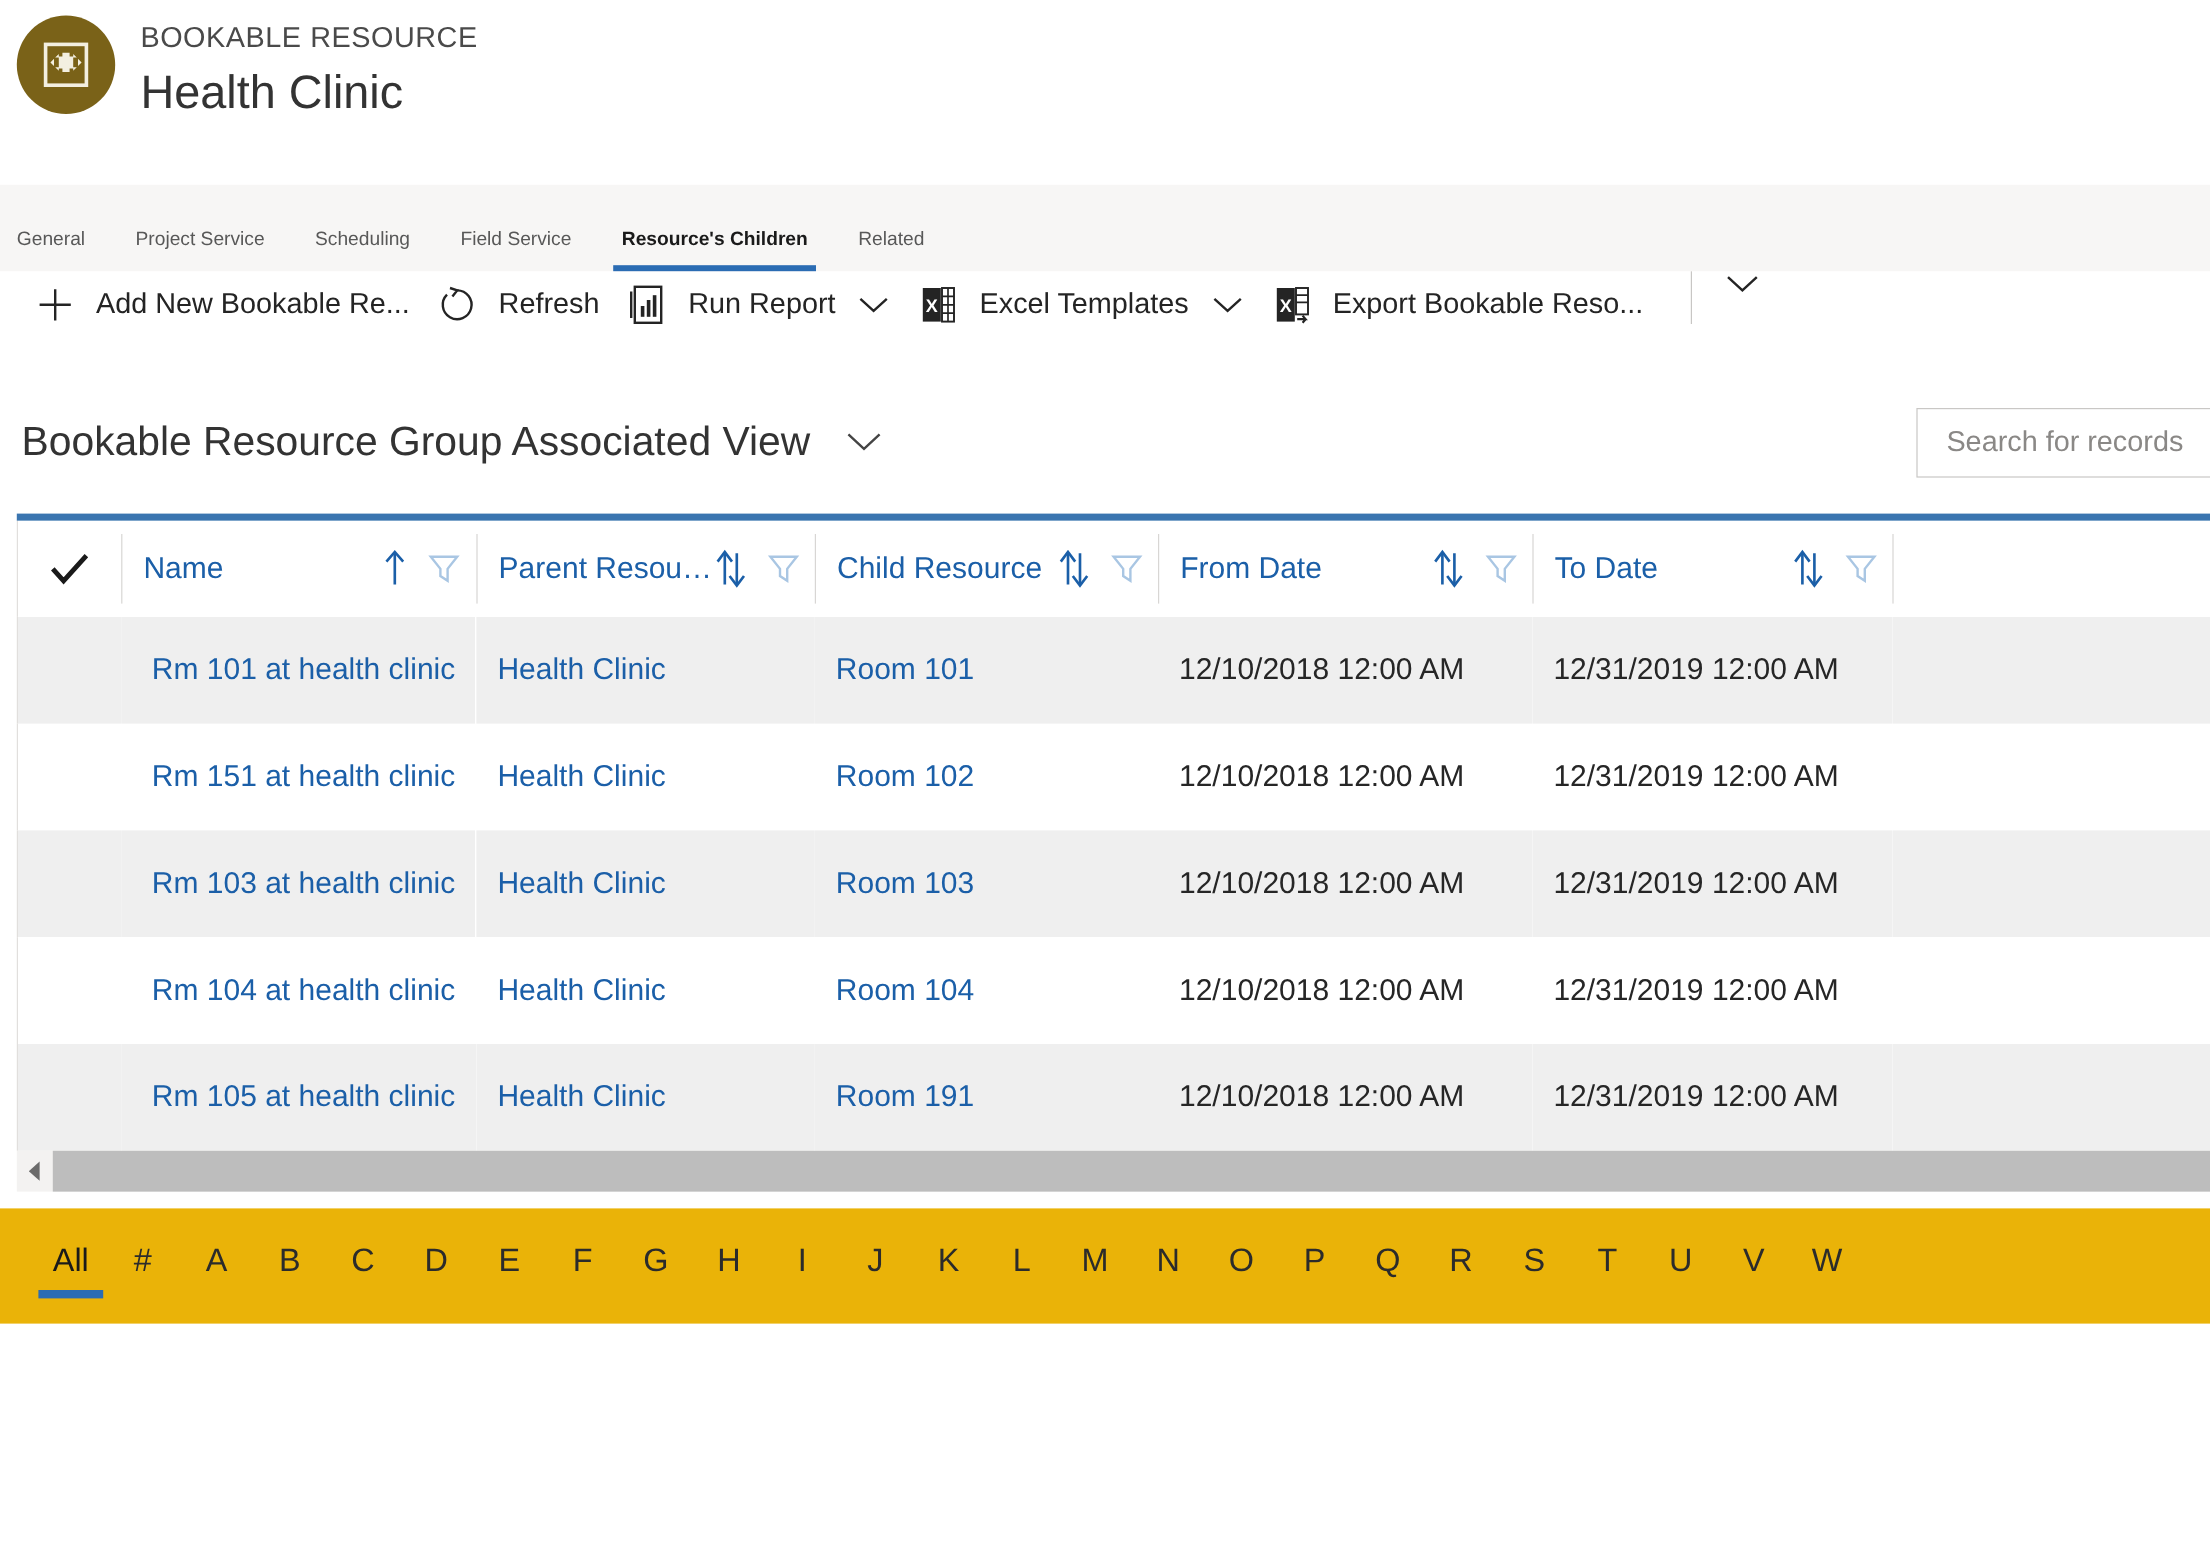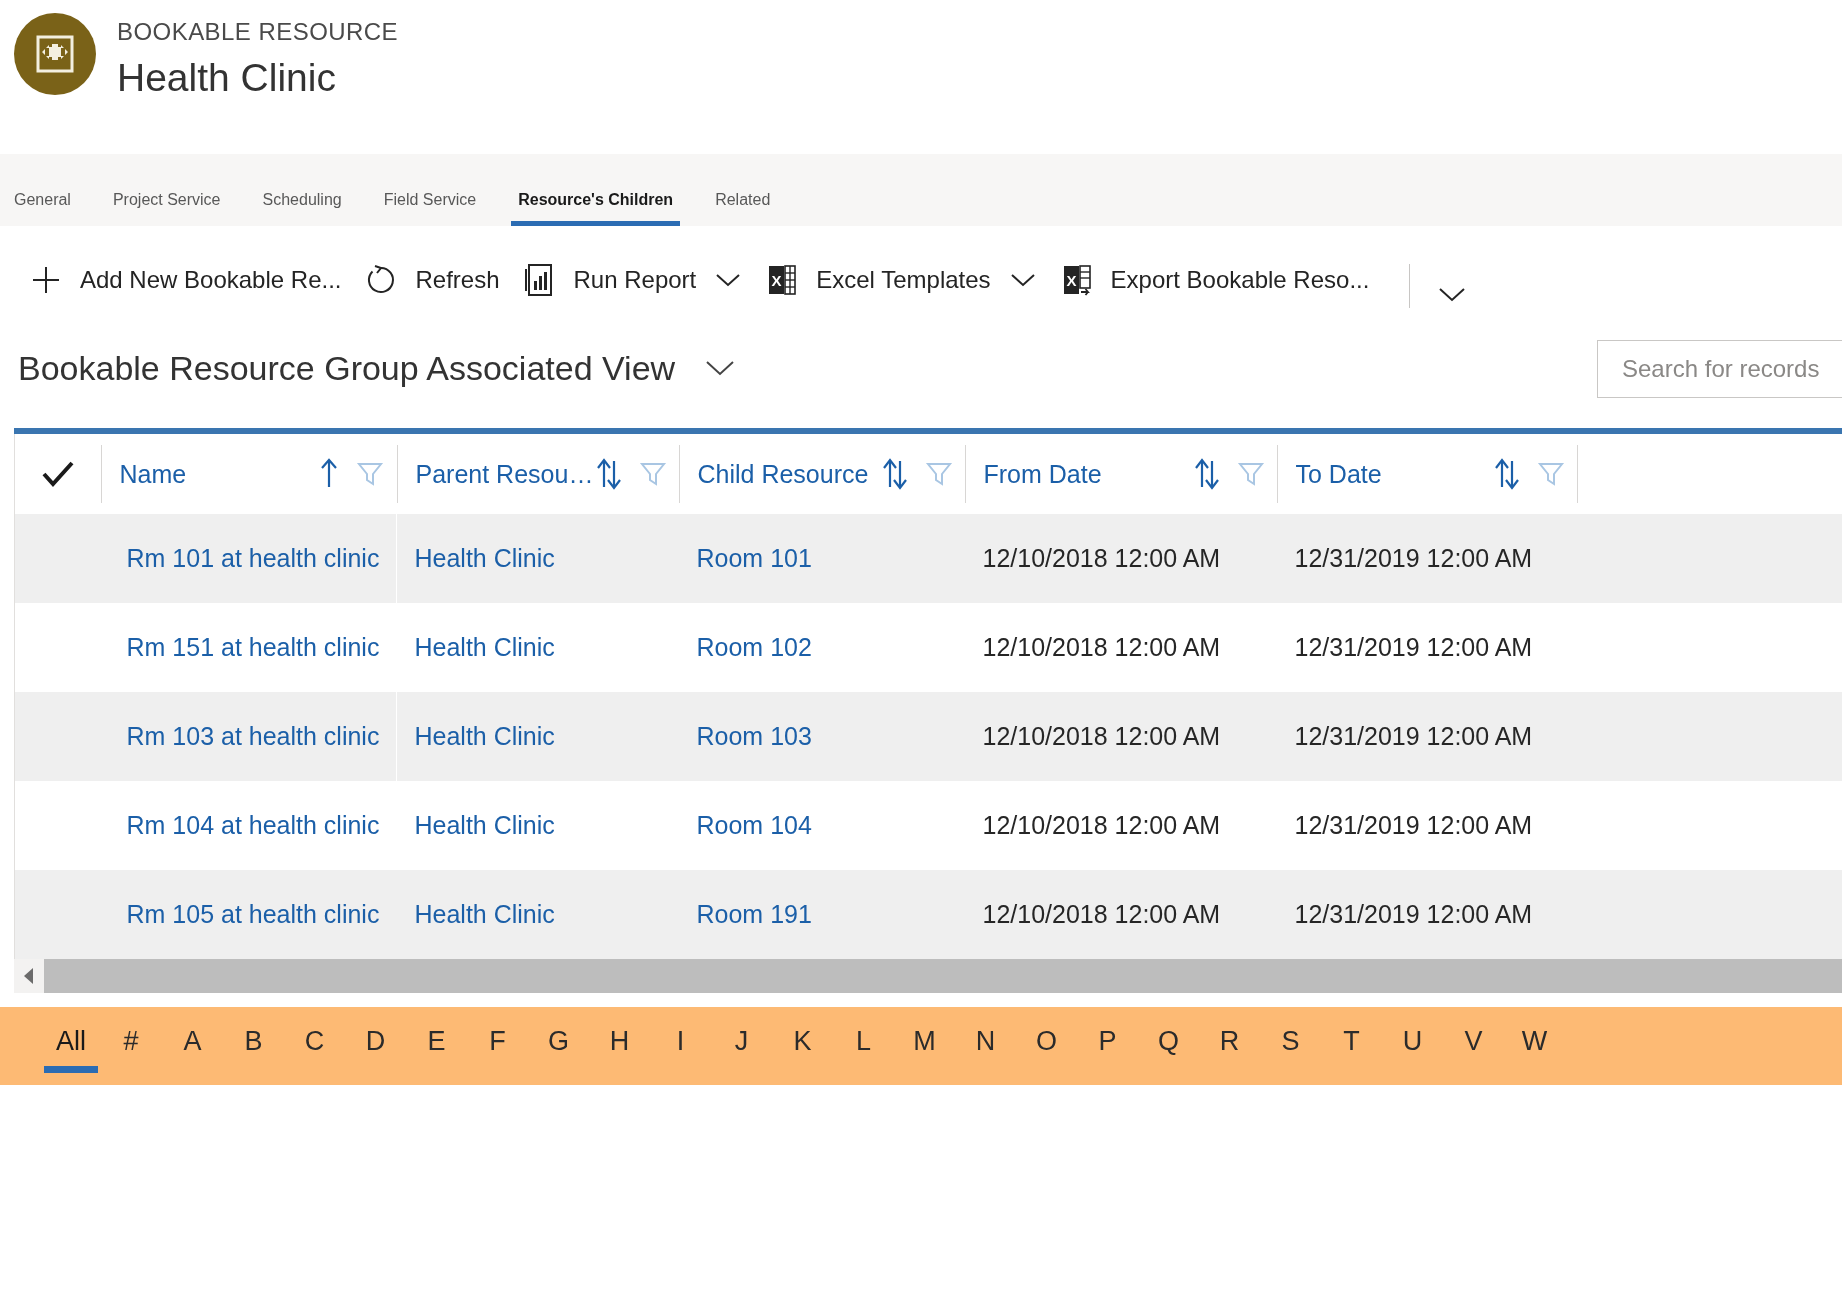--- a/index.html
+++ b/index.html
@@ -89,21 +89,21 @@
     bottom: 0;
     height: 5px;
     background: #2b6cb3;
   }
 
   
   .command-bar {
     height: 82px;
     background: #ffffff;
     display: flex;
-    align-items: flex-end;
+    align-items: flex-start;
     padding-left: 22px;
     box-sizing: border-box;
   }
   .cmd {
     display: flex;
     align-items: center;
     height: 56px;
     padding: 0 16px 0 4px;
     cursor: pointer;
     white-space: nowrap;
@@ -285,25 +285,25 @@
   .hscroll-thumb {
     height: 34px;
     background: #bdbdbd;
     flex: 1 1 auto;
     cursor: pointer;
   }
 
   
   .alpha-bar {
     margin-top: 14px;
-    height: 78px;
-    background: #fdba74;
-    display: flex;
-    align-items: center;
-    padding-left: 42px;
+    height: 96px;
+    background: #eab308;
+    display: flex;
+    align-items: center;
+    padding-left: 30px;
     box-sizing: border-box;
     overflow: hidden;
   }
   .alpha-item {
     font-size: 27px;
     color: #2b2b2b;
     cursor: pointer;
     position: relative;
     text-align: center;
     line-height: 1;

